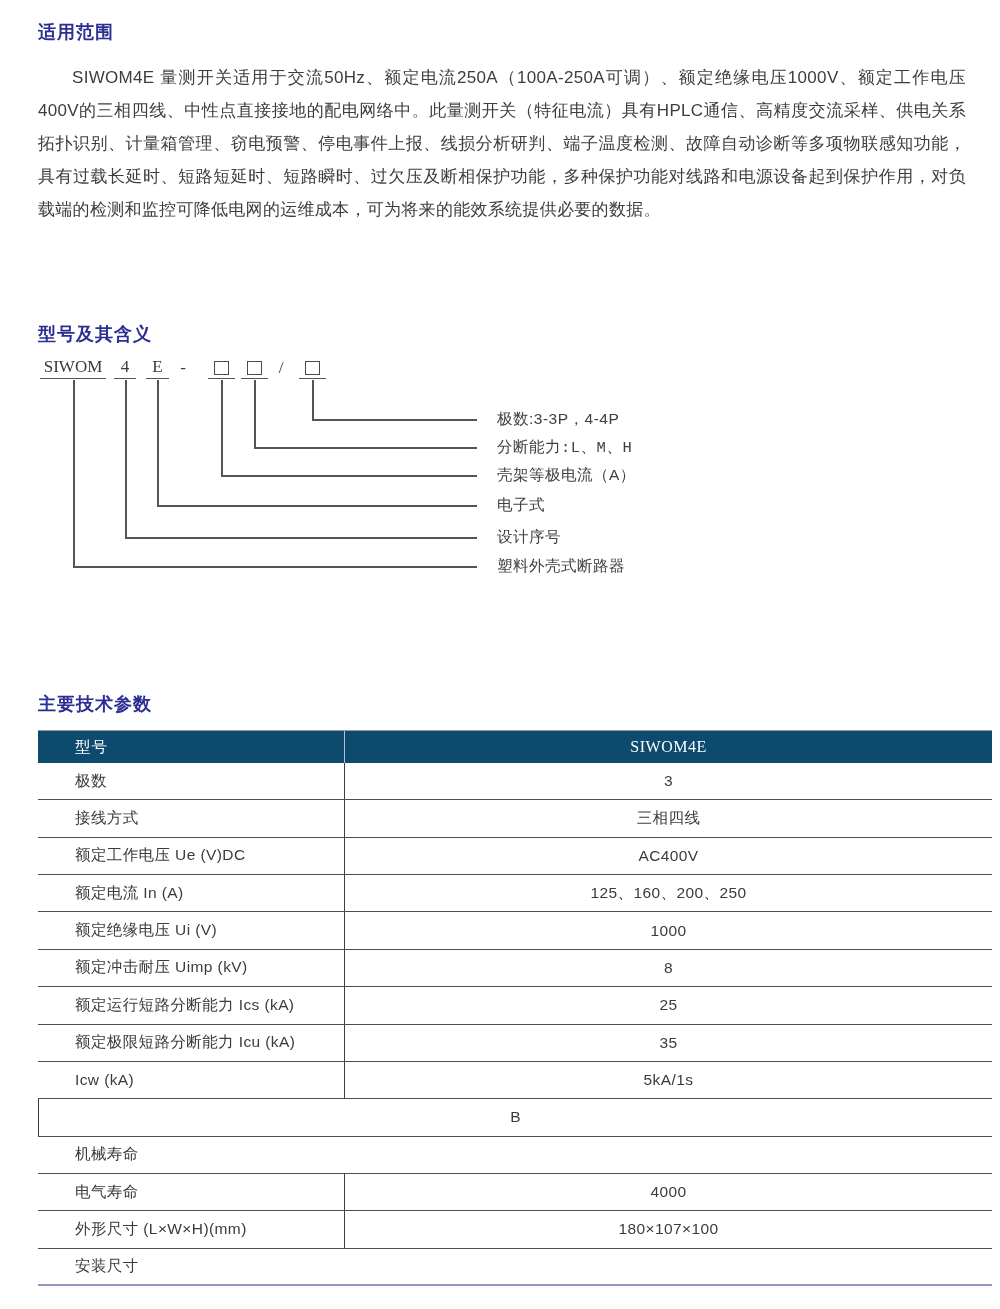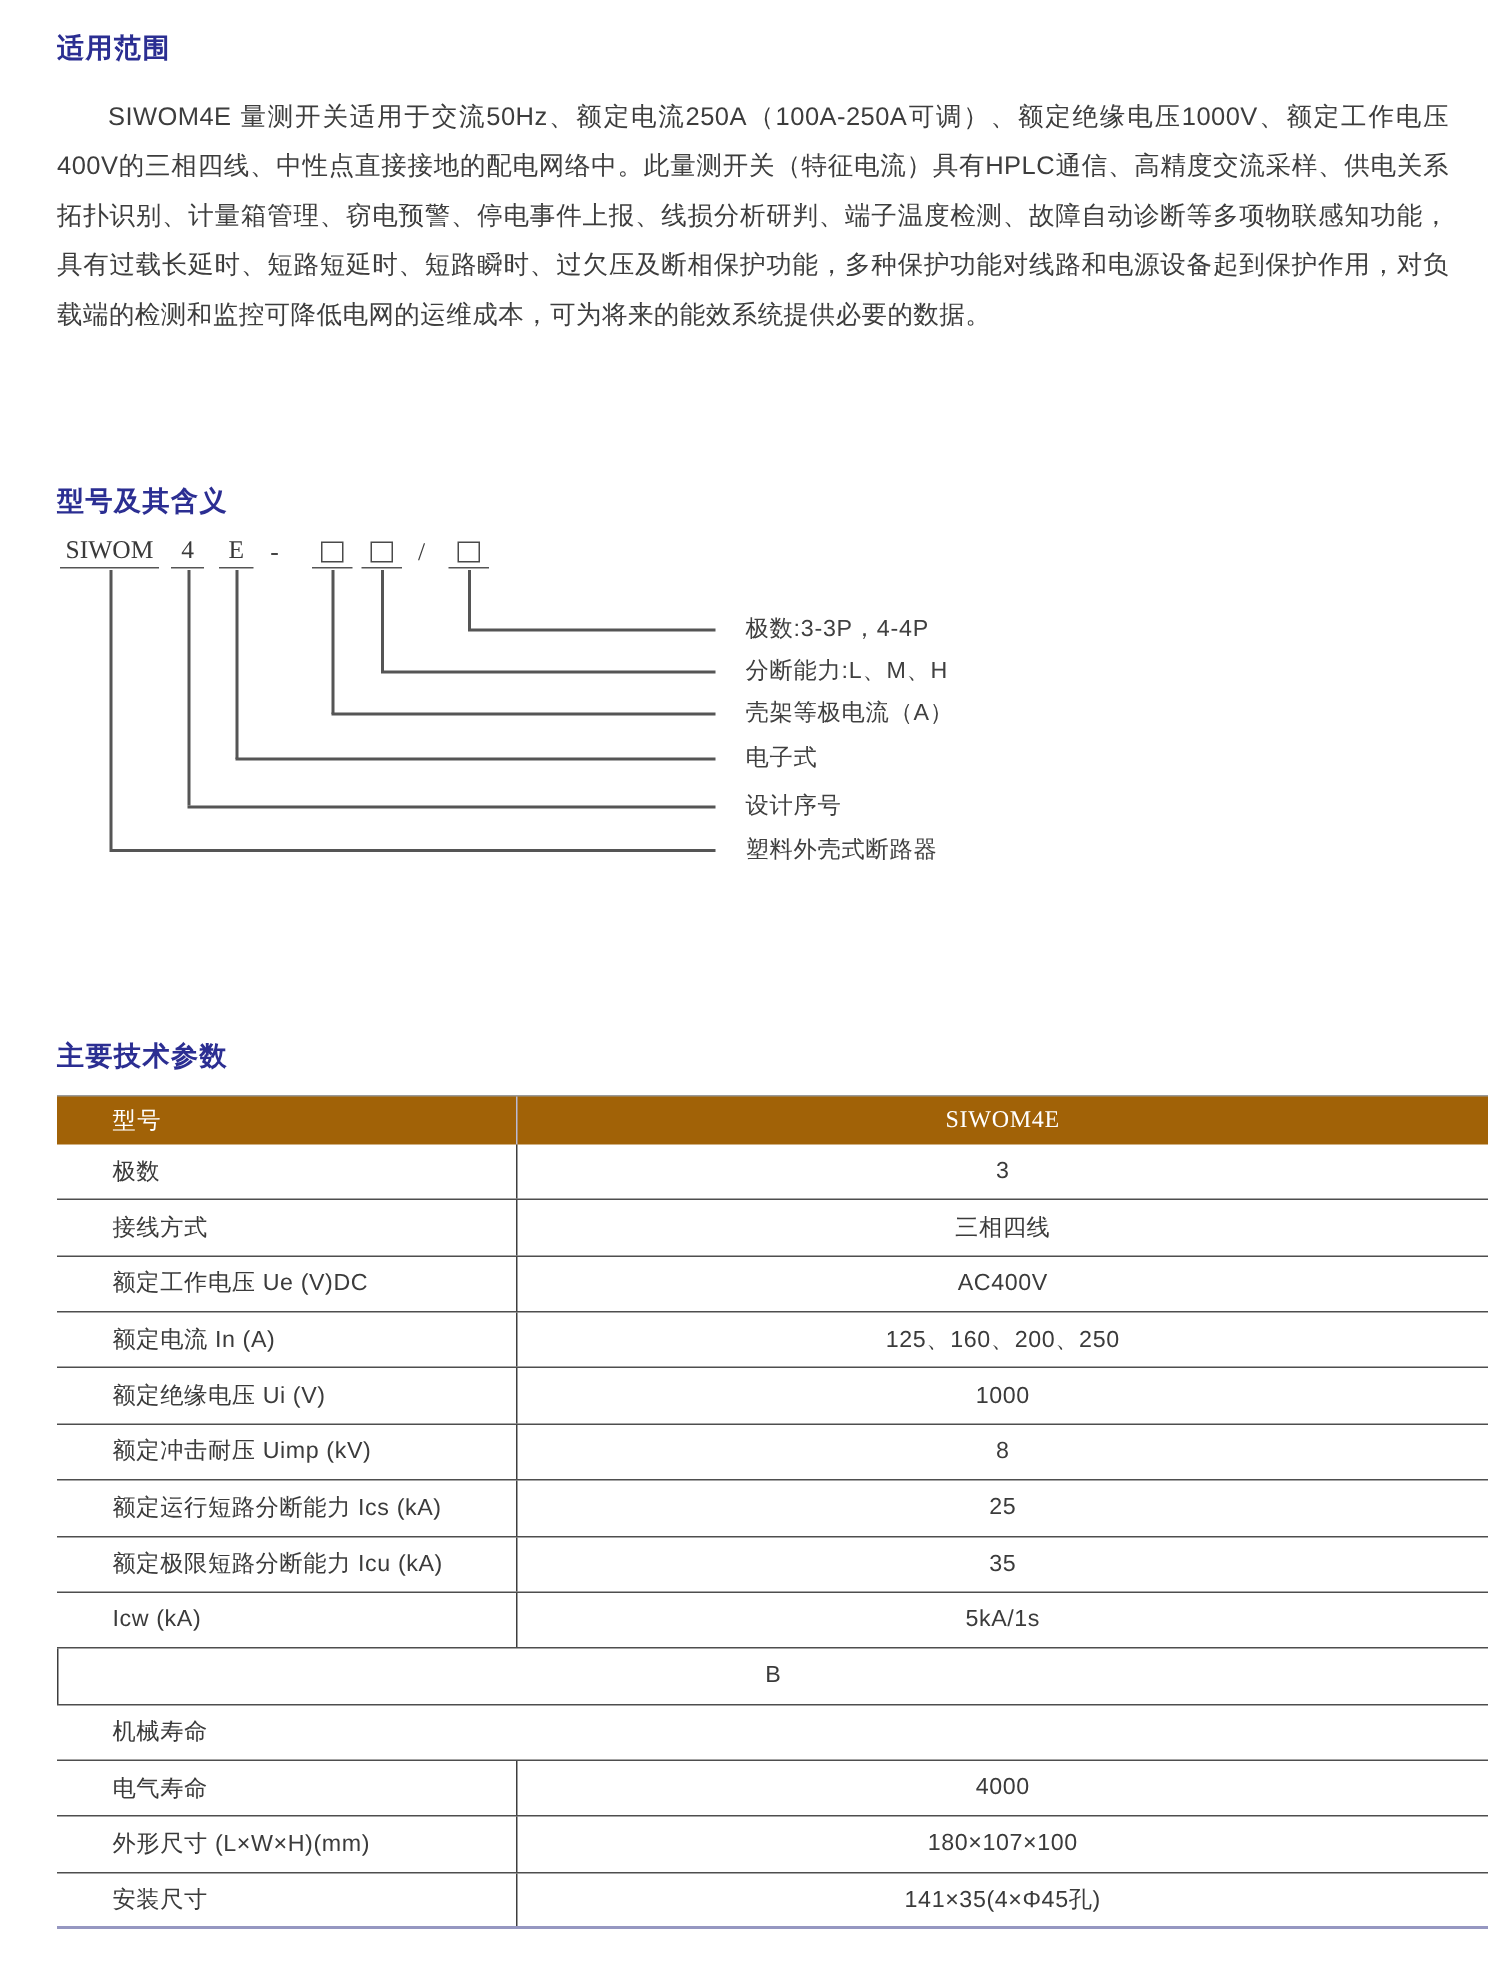--- a/index.html
+++ b/index.html
@@ -40,21 +40,21 @@
   .vl { position:absolute; width:1.5px; background:#555; }
   .hl { position:absolute; height:1.5px; background:#555; }
   .dlabel {
     position:absolute; left:459px; font-size:15.5px; color:#404040;
     white-space:nowrap; letter-spacing:0.5px;
   }
 
   
   .spec-table { position:absolute; left:38px; top:730px; width:954px; }
   .thead {
-    display:flex; height:33px; background:#a16207; color:#ffffff;
+    display:flex; height:33px; background:#0c4a6e; color:#ffffff;
     border-top:1px solid #9a9a9a;
   }
   .thead .cl {
     width:306px; display:flex; align-items:center; padding-left:37px;
     font-size:15.5px; letter-spacing:1px;
   }
   .thead .cr {
     flex:1; display:flex; align-items:center; justify-content:center;
     font-size:15.5px; border-left:1px solid #b9bad6; letter-spacing:0.5px;
     font-family:"Liberation Serif","DejaVu Serif",serif; font-size:16px;
@@ -106,21 +106,21 @@
     <div class="vl" style="left:274px;top:28px;height:40px;"></div>
 
     <div class="hl" style="left:274px;top:67px;width:165px;"></div>
     <div class="hl" style="left:216px;top:95px;width:223px;"></div>
     <div class="hl" style="left:183px;top:123px;width:256px;"></div>
     <div class="hl" style="left:119px;top:153px;width:320px;"></div>
     <div class="hl" style="left:87px;top:185px;width:352px;"></div>
     <div class="hl" style="left:35px;top:214px;width:404px;"></div>
 
     <div class="dlabel" style="top:57px;">极数:3-3P，4-4P</div>
-    <div class="dlabel" style="top:85px;">分断能力:L、M、H</div>
+    <div class="dlabel" style="top:85px;font-family:Liberation Mono, monospace;">分断能力:L、M、H</div>
     <div class="dlabel" style="top:113px;">壳架等极电流（A）</div>
     <div class="dlabel" style="top:143px;">电子式</div>
     <div class="dlabel" style="top:175px;">设计序号</div>
     <div class="dlabel" style="top:204px;">塑料外壳式断路器</div>
   </div>
 
   <div class="sec-heading" style="top:692px;">主要技术参数</div>
 
   <div class="spec-table">
     <div class="thead">
@@ -173,17 +173,16 @@
     <div class="trow">
       <div class="cl">电气寿命</div>
       <div class="cr">4000</div>
     </div>
     <div class="trow">
       <div class="cl">外形尺寸 (L×W×H)(mm)</div>
       <div class="cr">180×107×100</div>
     </div>
     <div class="trow">
       <div class="cl">安装尺寸</div>
-      <div class="cr">141×35(4×Φ45孔)</div>
     </div>
   </div>
 
 </div>
 
 </body></html>

